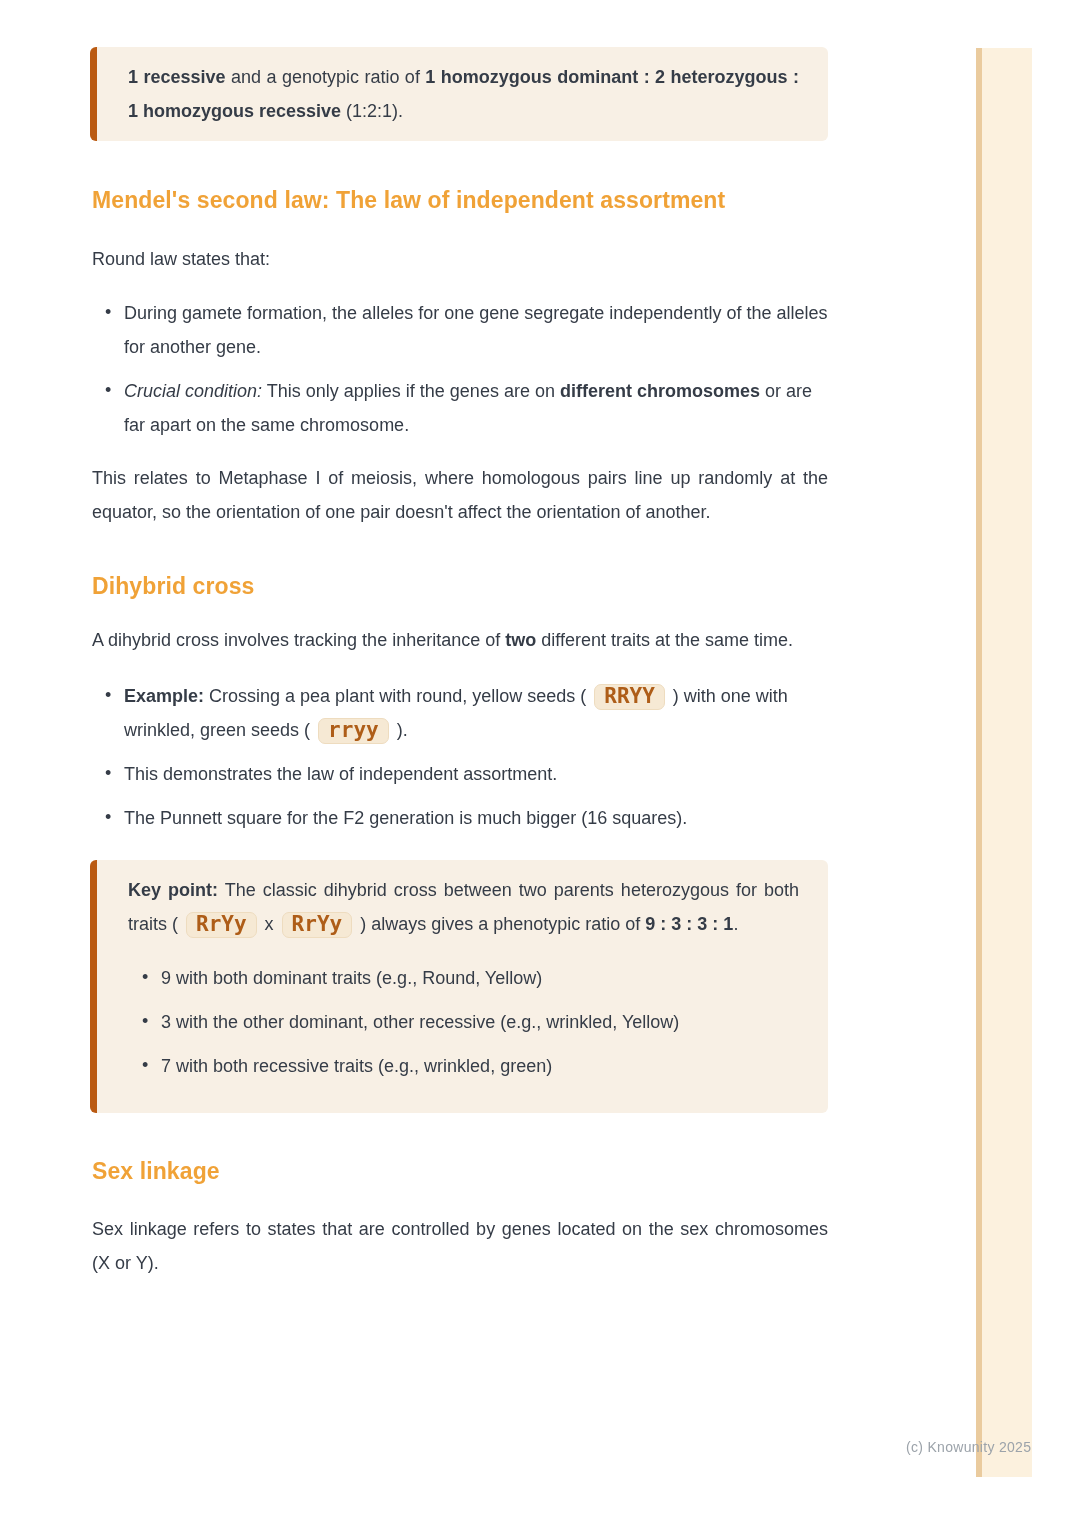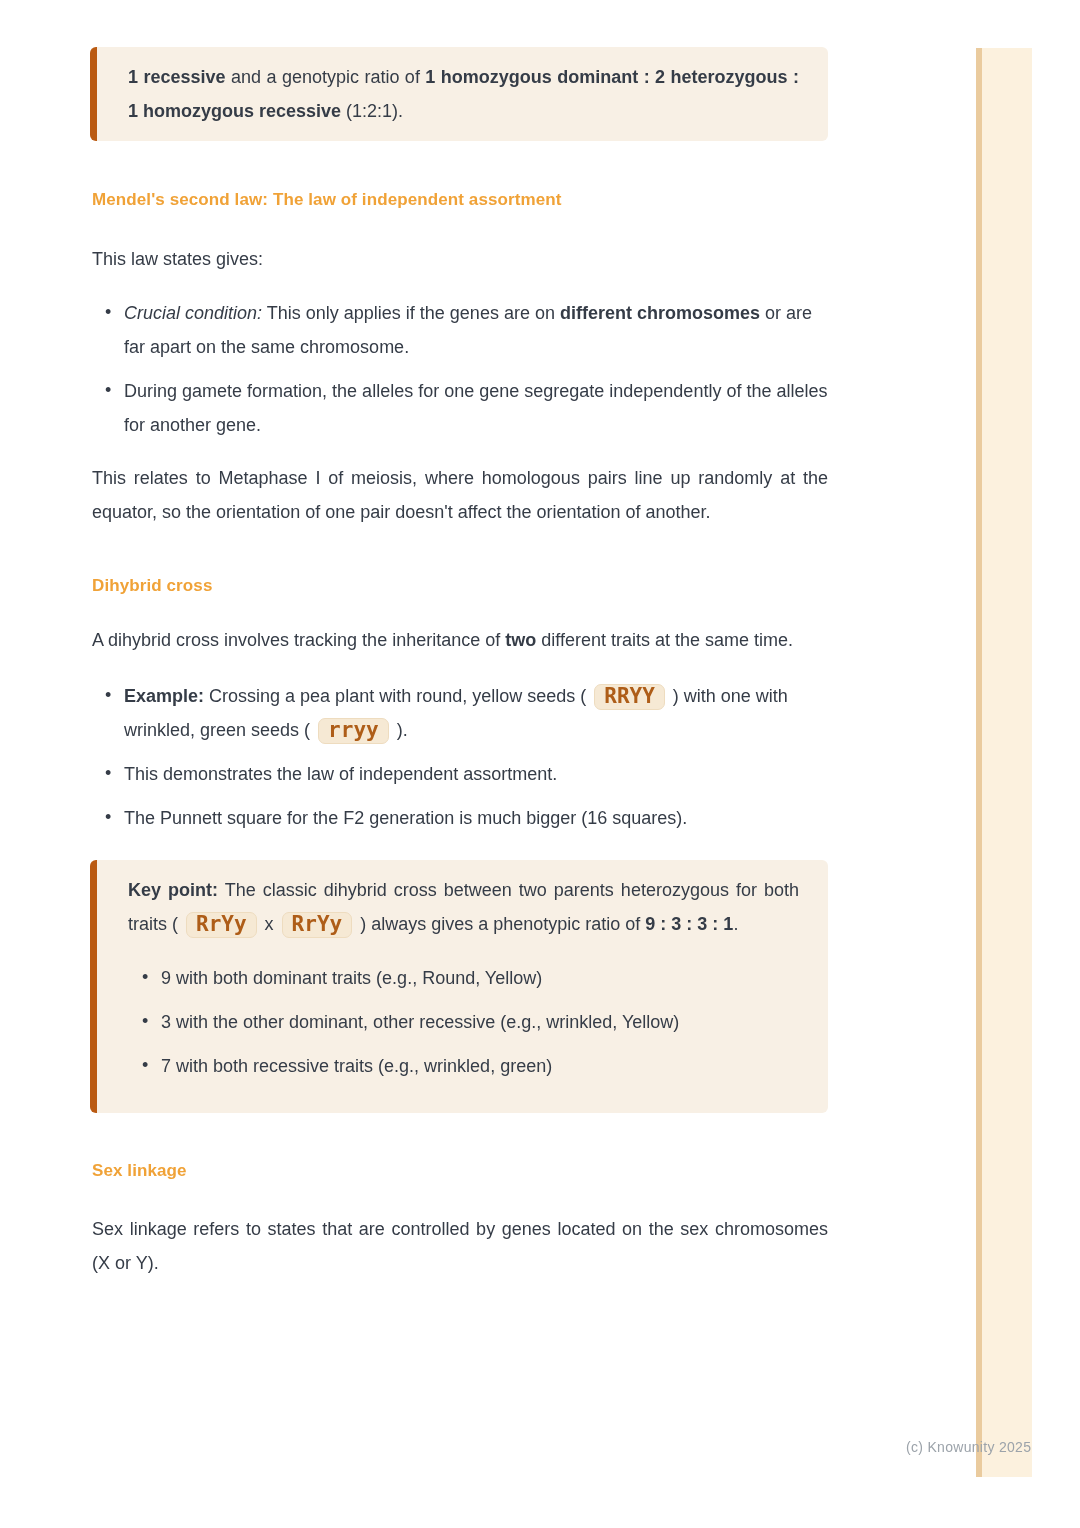--- a/index.html
+++ b/index.html
@@ -46,21 +46,21 @@
     width:738px;
     background:var(--callout_bg);
     border-left:7px solid var(--callout_border);
     border-radius:6px;
     padding:13px 29px 13px 31px;
   }
   .callout p { margin:0; }
   .keypoint { margin-top:25px; padding-bottom:30px; }
   h2 {
     margin:0; padding:0;
-    font-size:17px;
+    font-size:23px;
     line-height:30px;
     font-weight:700;
     color:var(--accent);
     letter-spacing:0.1px;
   }
   .h-gap1 { margin-top:44px; }
   .h-gap2 { margin-top:42px; }
   .h-gap3 { margin-top:43px; }
   p { margin:0; }
   .mt-intro { margin-top:27px; }
@@ -120,25 +120,25 @@
   <div class="edge-strip"></div>
 
   <div class="content">
 
     <div class="callout">
       <p class="just"><span class="b">1 recessive</span><span> and a genotypic ratio of </span><span class="b">1 homozygous dominant : 2 heterozygous : 1 homozygous recessive</span><span> (1:2:1).</span></p>
     </div>
 
     <h2 class="h-gap1">Mendel's second law: The law of independent assortment</h2>
 
-    <p class="mt-intro">This law states gives:</p>
+    <p class="mt-intro">Round law states that:</p>
 
     <ul>
+      <li><span>During gamete formation, the alleles for one gene segregate independently of the alleles for another gene.</span></li>
       <li><span class="i">Crucial condition:</span><span> This only applies if the genes are on </span><span class="b">different chromosomes</span><span> or are far apart on the same chromosome.</span></li>
-      <li><span>During gamete formation, the alleles for one gene segregate independently of the alleles for another gene.</span></li>
     </ul>
 
     <p class="just mt-para">This relates to Metaphase I of meiosis, where homologous pairs line up randomly at the equator, so the orientation of one pair doesn't affect the orientation of another.</p>
 
     <h2 class="h-gap2">Dihybrid cross</h2>
 
     <p class="just mt-para2"><span>A dihybrid cross involves tracking the inheritance of </span><span class="b">two</span><span> different traits at the same time.</span></p>
 
     <ul class="tight">
       <li><span class="b">Example:</span><span> Crossing a pea plant with round, yellow seeds ( </span><span class="chip">RRYY</span><span> ) with one with wrinkled, green seeds ( </span><span class="chip">rryy</span><span> ).</span></li>

